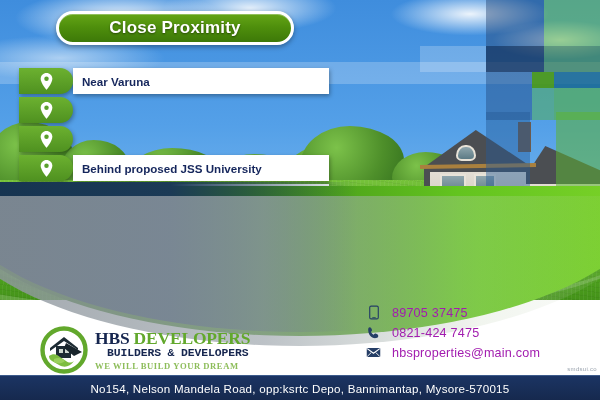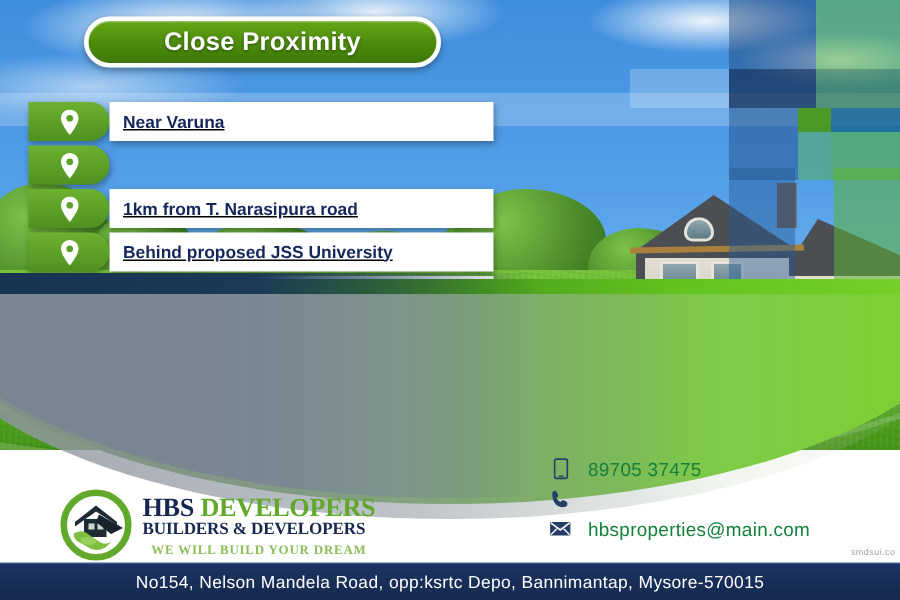--- a/index.html
+++ b/index.html
@@ -119,49 +119,48 @@
     background:linear-gradient(#6cb130,#4f9120);
     border-radius:0 16px 16px 0;
     display:flex; align-items:center; justify-content:center;
   }
   .pin { width:13px; height:17px; display:block; }
   .pbar {
     flex:1 1 auto;
     background:#ffffff;
     display:flex; align-items:center;
     padding-left:9px;
-    text-decoration:underline;
   }
   .pbar span {
     color:#15265c; font-size:11.6px; font-weight:bold; white-space:nowrap;
   }
 
   
   .footer-white {
     position:absolute; left:0; top:300px; width:600px; height:100px; background:#ffffff;
   }
   .curve-navy, .curve-green, .curve-gray {
     position:absolute; left:-60px; width:720px; height:150px; border-radius:0 0 50% 50% / 0 0 100% 100%;
   }
 
   
   .logo { position:absolute; left:40px; top:326px; display:flex; align-items:center; gap:7px; }
   .logo-mark { position:relative; width:48px; height:48px; flex:0 0 48px; }
   .logo-text { display:flex; flex-direction:column; line-height:1; }
   .lt1 { font-family:"Liberation Serif", serif; font-size:17.5px; font-weight:bold; letter-spacing:-.2px; }
   .lt1 .dark { color:#16264f; }
   .lt1 .grn { color:#62a82c; }
-  .lt2 { font-family:Liberation Serif, serif; font-size:11.4px; font-weight:bold; color:#16264f; letter-spacing:-.1px; margin-top:1px; }
-  .lt3 { font-family:"Liberation Serif", serif; font-size:8.6px; font-weight:bold; color:#8dbd5a; letter-spacing:.55px; margin-top:2px;text-align:center; }
+  .lt2 { font-family:Liberation Mono, monospace; font-size:11.4px; font-weight:bold; color:#16264f; letter-spacing:-.1px; margin-top:1px;margin-left:12px; }
+  .lt3 { font-family:"Liberation Serif", serif; font-size:8.6px; font-weight:bold; color:#8dbd5a; letter-spacing:.55px; margin-top:2px; }
 
   
   .contacts { position:absolute; left:366px; top:305px; display:flex; flex-direction:column; gap:5px; }
   .crow { display:flex; align-items:center; gap:11px; }
   .cicon { width:15px; height:15px; flex:0 0 15px; display:flex; align-items:center; justify-content:center; }
-  .crow span { color:#15803d; font-size:12.6px; letter-spacing:.2px; }
+  .crow span { color:#a21caf; font-size:12.6px; letter-spacing:.2px; }
 
   
   .addr {
     position:absolute; left:0; top:375px; width:600px; height:25px;
     background:linear-gradient(#1b3463,#16294e);
     border-top:1px solid #3d5b8c;
     display:flex; align-items:center; justify-content:center;
   }
   .addr span { color:#ffffff; font-size:11.6px; letter-spacing:.25px; }
 
@@ -263,23 +262,20 @@
       </div>
     </div>
 
 
     <div class="prow">
       <div class="ptab">
         <svg class="pin" viewBox="0 0 24 32">
           <path d="M12 0C5.9 0 1 4.9 1 11c0 8 11 21 11 21s11-13 11-21C23 4.9 18.1 0 12 0z" fill="#ffffff"></path>
           <circle cx="12" cy="11" r="4.2" fill="#5aa02c"></circle>
         </svg>
-      </div>
-      <div class="pbar">
-        <span>1km from T. Narasipura road</span>
       </div>
     </div>
 
     <div class="prow">
       <div class="ptab">
         <svg class="pin" viewBox="0 0 24 32">
           <path d="M12 0C5.9 0 1 4.9 1 11c0 8 11 21 11 21s11-13 11-21C23 4.9 18.1 0 12 0z" fill="#ffffff"></path>
           <circle cx="12" cy="11" r="4.2" fill="#5aa02c"></circle>
         </svg>
       </div>
@@ -353,20 +349,21 @@
       </span>
       <span>89705 37475</span>
     </div>
 
     <div class="crow">
       <span class="cicon">
         <svg viewBox="0 0 18 18" width="14" height="14">
           <path d="M3.2 1.6c1 0 1.9.5 2.3 1.4l.9 1.9c.3.7.1 1.5-.5 1.9l-.9.6c.7 1.7 2 3 3.7 3.7l.6-.9c.4-.6 1.2-.8 1.9-.5l1.9.9c.9.4 1.4 1.3 1.4 2.3 0 1.4-1.2 2.6-2.6 2.6C6.3 16.5 1.5 11.7 1.5 4.2 1.5 2.8 2.7 1.6 3.2 1.6z" fill="#253e66"></path>
         </svg>
       </span>
+      <span>0821-424 7475</span>
     </div>
 
     <div class="crow">
       <span class="cicon">
         <svg viewBox="0 0 20 14" width="15" height="11">
           <rect x="1" y="1" width="18" height="12" rx="1" fill="#253e66"></rect>
           <path d="M1.6 1.8 L10 8 L18.4 1.8" fill="none" stroke="#ffffff" stroke-width="1.5"></path>
           <path d="M1.6 12.4 L7 7 M18.4 12.4 L13 7" fill="none" stroke="#ffffff" stroke-width="1.2"></path>
         </svg>
       </span>

